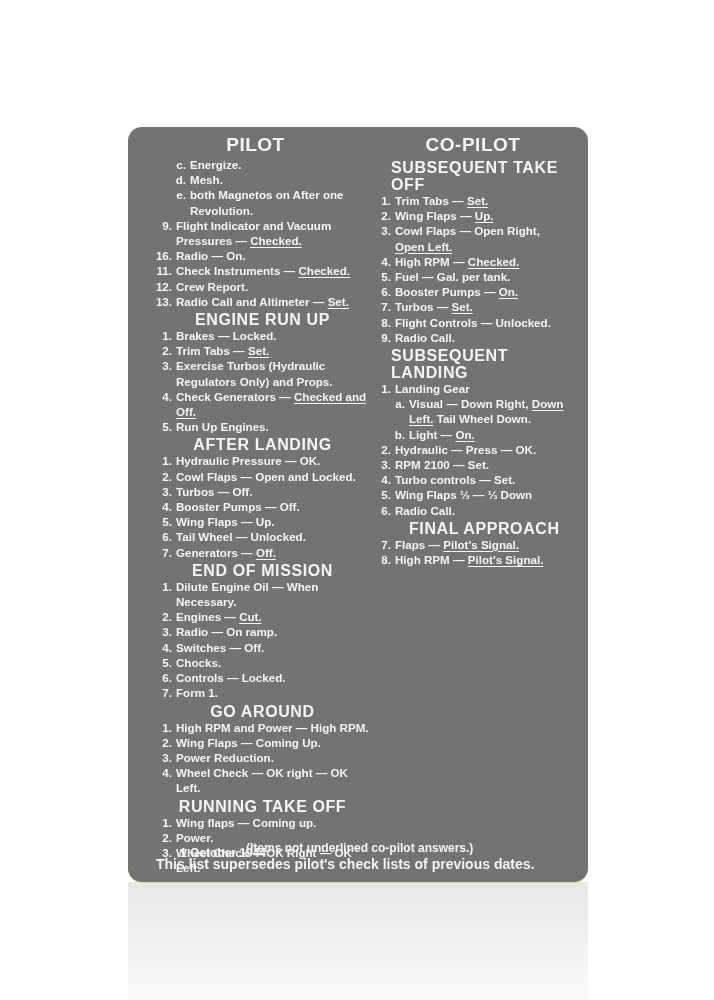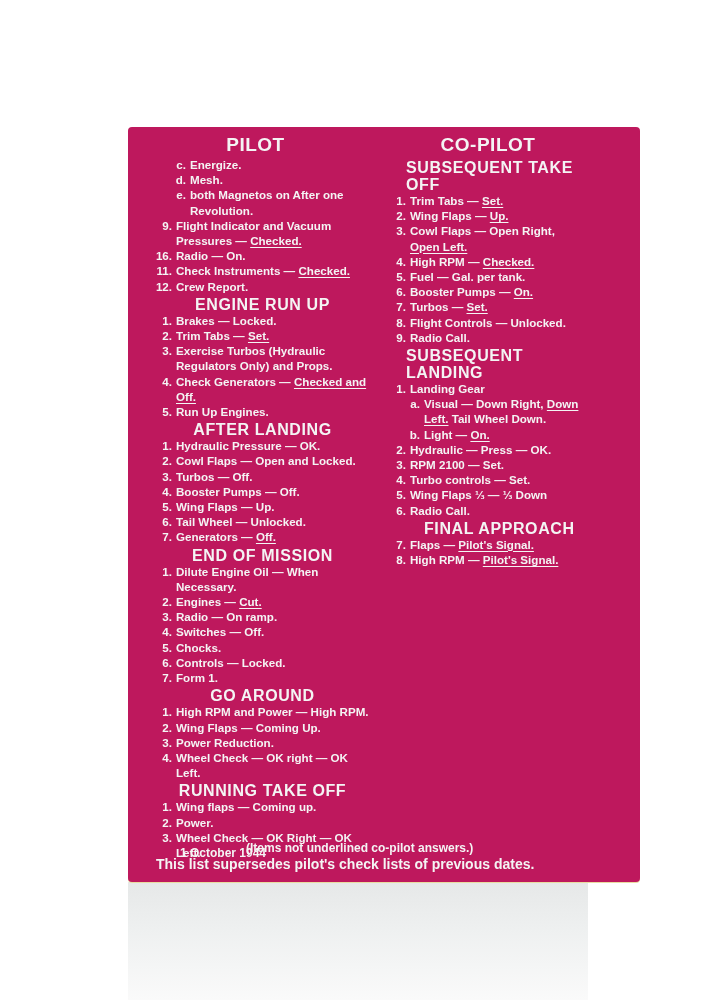--- a/index.html
+++ b/index.html
@@ -6,27 +6,27 @@
   body {
     width:714px; height:1000px; position:relative; overflow:hidden;
     background:#ffffff;
     font-family: "Liberation Sans", "DejaVu Sans", sans-serif;
   }
   .reflection {
     position:absolute; left:128px; top:882px; width:460px; height:118px;
     background:linear-gradient(to bottom, #e6e8e8 0%, #eef0f0 40%, #fafafa 100%);
   }
   .card {
-    position:absolute; left:128px; top:127px; width:512px; height:755px;
-    background:#be185d; border-radius:4px; color:#f4f4f4;
+    position:absolute; left:128px; top:127px; width:460px; height:755px;
+    background:#737373; border-radius:14px; color:#f4f4f4;
     box-shadow: 0 1px 0 #e8dca0;
   }
   .col { position:absolute; top:6px; }
   .col.left { left:0; width:245px; }
-  .col.right { left:252px; width:210px; }
+  .col.right { left:237px; width:210px; }
   .title {
     text-align:center; font-weight:bold; font-size:19px; letter-spacing:0.5px;
     line-height:24px; margin-bottom:0;
   }
   .col.left .title { padding-left:10px; }
   .col.right .title { padding-left:6px; }
   .section {
     text-align:center; font-weight:bold; font-size:16px; letter-spacing:0.6px;
     line-height:17px; margin-top:2px;
   }
@@ -62,20 +62,21 @@
   <div class="col left">
     <div class="title">PILOT</div>
     <div>
         <div class="item sub"><span class="num">c.</span><span>Energize.</span></div>
         <div class="item sub"><span class="num">d.</span><span>Mesh.</span></div>
         <div class="item sub"><span class="num">e.</span><span>both Magnetos on After one Revolution.</span></div>
         <div class="item"><span class="num">9.</span><span>Flight Indicator and Vacuum Pressures —</span> <span class="u">Checked.</span></div>
         <div class="item"><span class="num">16.</span><span>Radio — On.</span></div>
         <div class="item"><span class="num">11.</span><span>Check Instruments —</span> <span class="u">Checked.</span></div>
         <div class="item"><span class="num">12.</span><span>Crew Report.</span></div>
+        <div class="item"><span class="num">13.</span><span>Radio Call and Altimeter —</span> <span class="u">Set.</span></div>
       </div>
     <div class="section">ENGINE RUN UP</div>
     <div>
         <div class="item"><span class="num">1.</span><span>Brakes — Locked.</span></div>
         <div class="item"><span class="num">2.</span><span>Trim Tabs —</span> <span class="u">Set.</span></div>
         <div class="item"><span class="num">3.</span><span>Exercise Turbos (Hydraulic Regulators Only) and Props.</span></div>
         <div class="item"><span class="num">4.</span><span>Check Generators —</span> <span class="u">Checked and Off.</span></div>
         <div class="item"><span class="num">5.</span><span>Run Up Engines.</span></div>
       </div>
     <div class="section">AFTER LANDING</div>

